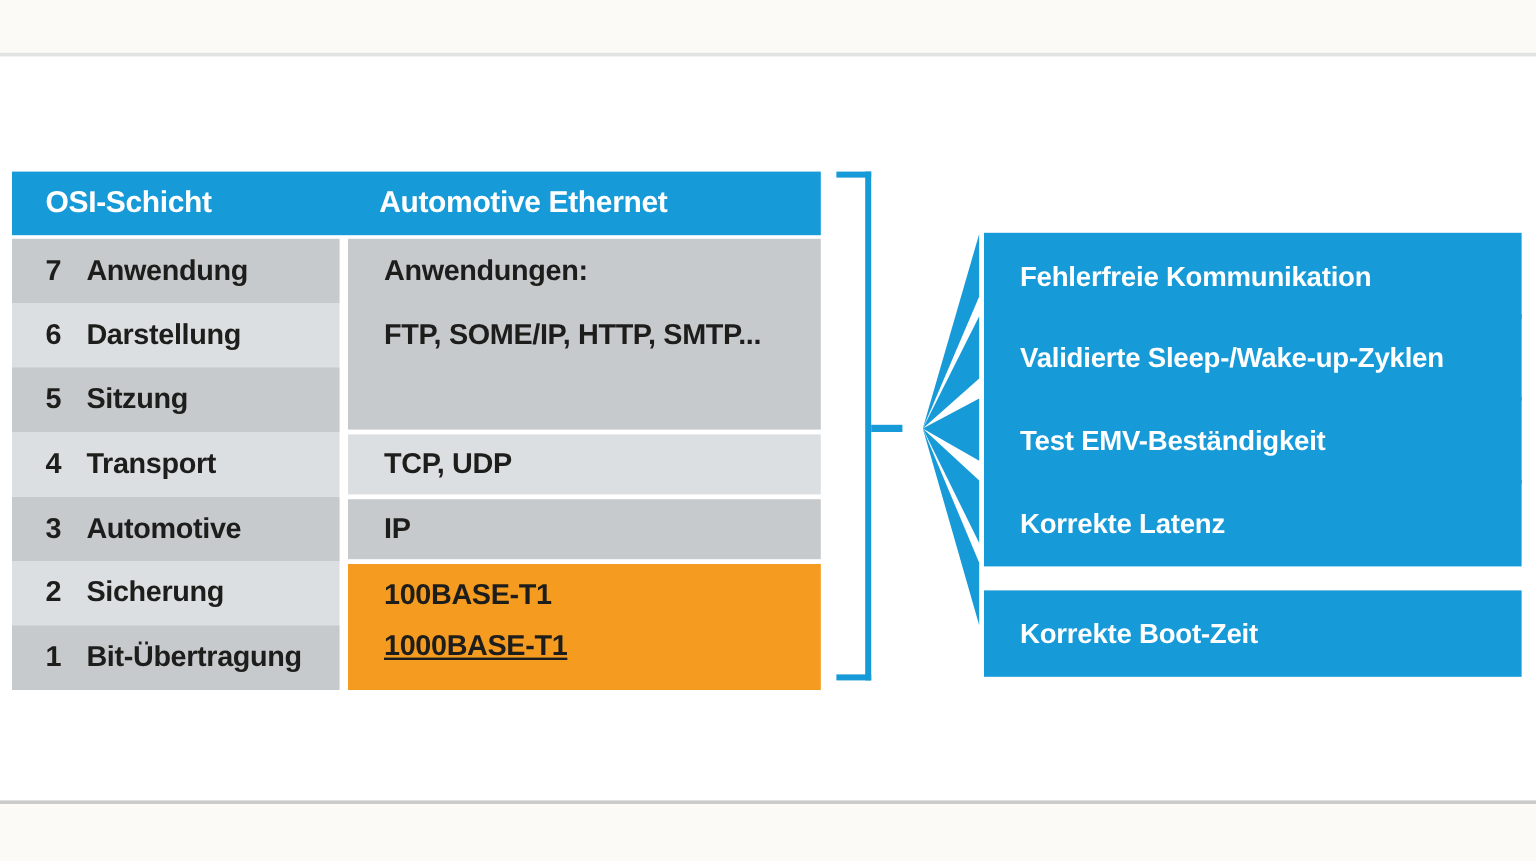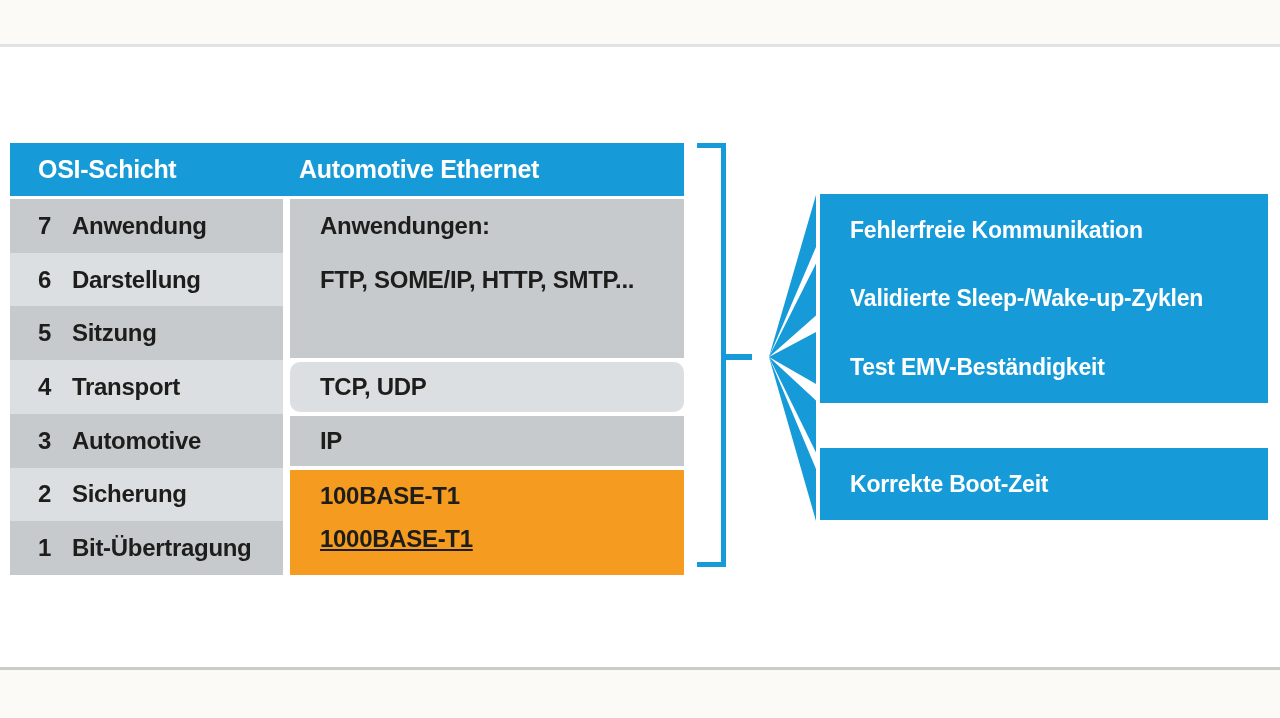--- a/index.html
+++ b/index.html
@@ -19,38 +19,38 @@
   
   .tbl-header{
     position:absolute;left:10px;top:143px;width:674px;height:53px;
     background:var(--blue);
   }
   .tbl-header .hcell{
     position:absolute;top:0;bottom:0;display:flex;align-items:center;
     color:#fff;font-weight:700;font-size:25px;letter-spacing:-0.3px;
   }
   .hcell.c1{left:28px;}
-  .hcell.c2{left:289px;}
+  .hcell.c2{left:306px;}
 
   .left-col{
     position:absolute;left:10px;top:199px;width:273px;height:376px;
     display:flex;flex-direction:column;
   }
   .osi-row{
     flex:1 1 0;display:flex;align-items:center;padding-left:28px;
     color:var(--ink);font-weight:700;font-size:24px;letter-spacing:-0.3px;
   }
   .osi-row.dark{background:var(--row-dark);}
   .osi-row.light{background:var(--row-light);}
   .osi-row .num{width:34px;flex:0 0 34px;}
 
   .right-col{position:absolute;left:290px;top:199px;width:394px;height:472px;text-align:right;}
   .rcell{position:absolute;left:0;right:0;}
   .rcell.dark{background:var(--row-dark);}
-  .rcell.light{background:var(--row-light);border-radius:10px;}
+  .rcell.light{background:var(--row-light);}
   .rcell.orange{background:var(--orange);}
   .cellA{top:0;height:159px;}
   .cellB{top:163px;height:50px;}
   .cellC{top:217px;height:50px;}
   .cellD{top:271px;height:105px;}
   .rline{
     position:absolute;left:30px;right:6px;display:flex;align-items:center;
     color:var(--ink);font-weight:700;font-size:24px;letter-spacing:-0.3px;
   }
   .cellA .l1{top:0;height:54px;}
@@ -62,21 +62,21 @@
   
   .bracket-svg{position:absolute;left:690px;top:130px;width:130px;height:450px;}
 
   
   .benefit{
     position:absolute;left:820px;width:448px;height:72px;
     background:var(--blue);color:#fff;
     display:flex;align-items:center;padding-left:30px;box-sizing:border-box;
     font-weight:700;font-size:23px;letter-spacing:-0.2px;
   }
-  .b0{top:194px;} .b1{top:262px;} .b2{top:331px;} .b3{top:400px;} .b4{top:448px;}
+  .b0{top:194px;} .b1{top:262px;} .b2{top:331px;} .b3{top:400px;} .b4{top:492px;}
 </style>
 </head>
 <body>
 
 <div class="canvas">
 
   <div class="band-top"></div>
   <div class="divider-top"></div>
 
   <div class="tbl-header">
@@ -148,19 +148,22 @@
 
   <div class="benefit b0">
     <span>Fehlerfreie Kommunikation</span>
   </div>
   <div class="benefit b1">
     <span>Validierte Sleep-/Wake-up-Zyklen</span>
   </div>
   <div class="benefit b2">
     <span>Test EMV-Beständigkeit</span>
   </div>
+  <div class="benefit b3">
+    <span>Korrekte Latenz</span>
+  </div>
   <div class="benefit b4">
     <span>Korrekte Boot-Zeit</span>
   </div>
 
   <div class="divider-bottom"></div>
   <div class="band-bottom"></div>
 </div>
 
 </body></html>

